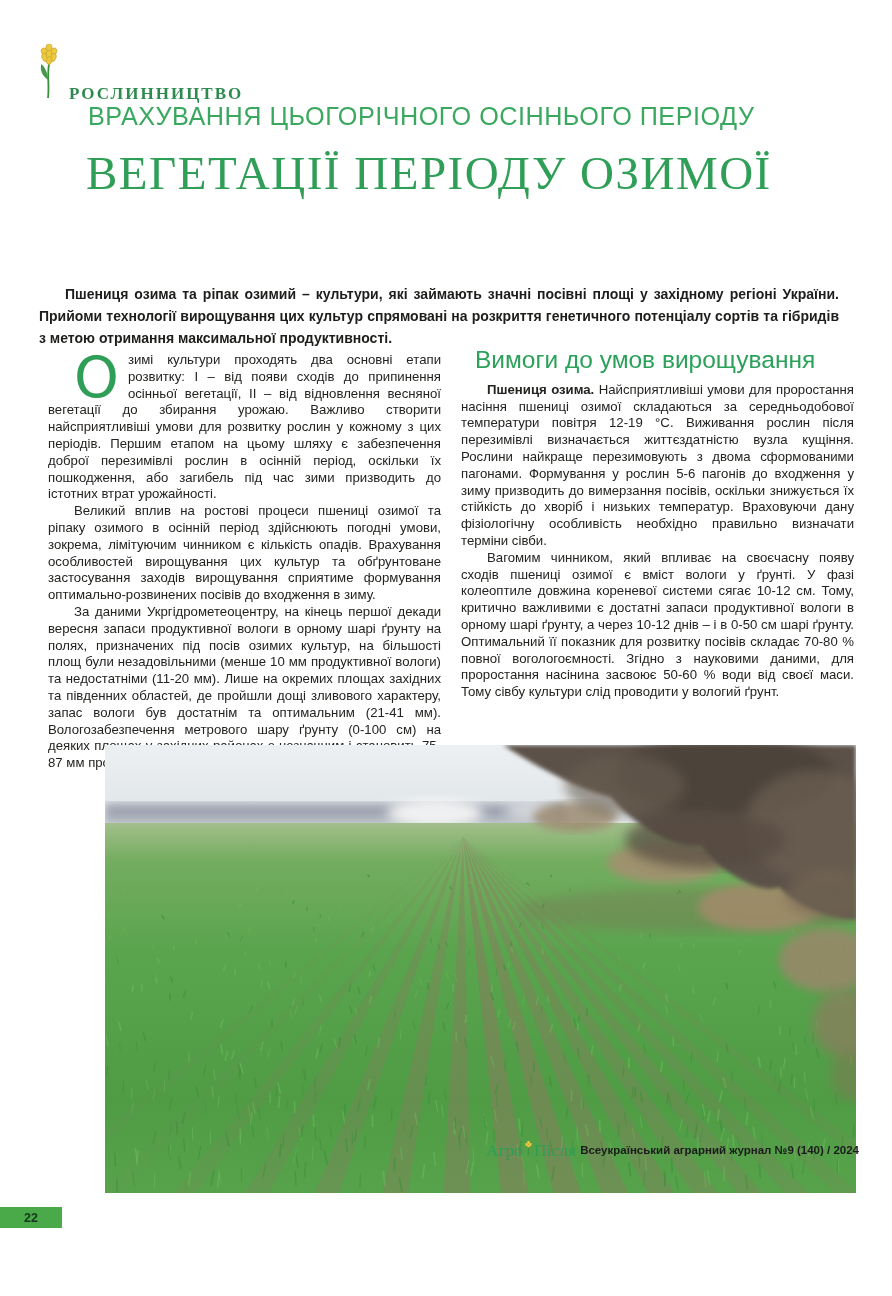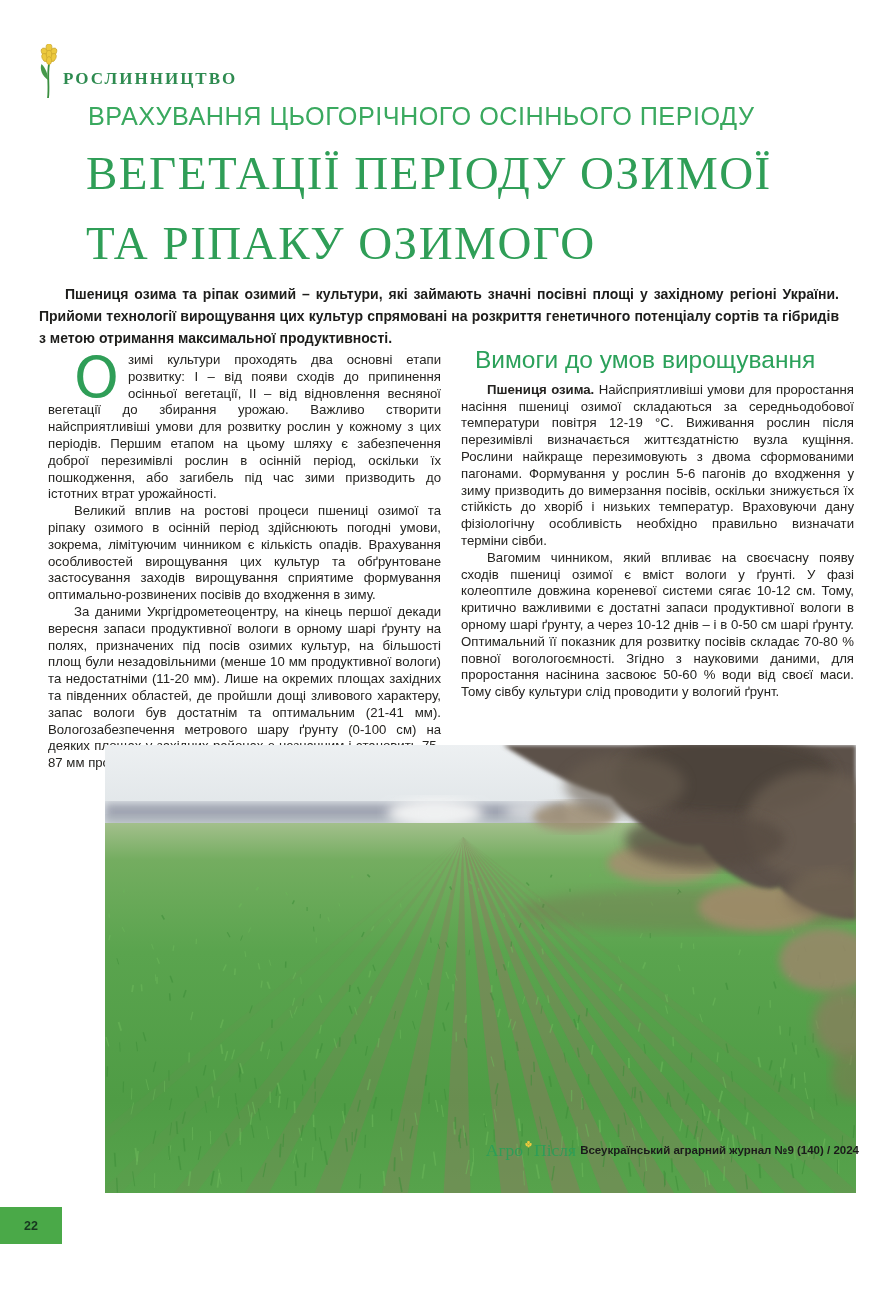--- a/index.html
+++ b/index.html
@@ -1,20 +1,20 @@
 <!DOCTYPE html>
 <html><head>
 <meta charset="utf-8">
 <style>
   html,body{margin:0;padding:0;background:#ffffff;}
   .page{position:relative;width:892px;height:1296px;background:#ffffff;overflow:hidden;
         font-family:"Liberation Sans",sans-serif;color:#242320;}
 
   
-  .header{position:absolute;top:44px;left:36px;display:flex;align-items:center;gap:1px;}
+  .header{position:absolute;top:44px;left:36px;display:flex;align-items:flex-end;gap:7px;}
   .section-label{margin-top:9px;color:#2e8b50;font-family:"Liberation Serif",serif;
         font-weight:bold;font-size:17px;letter-spacing:2px;}
 
   
   .kicker{position:absolute;top:101px;left:88px;width:740px;color:#3aa95f;
         font-size:26px;font-weight:500;letter-spacing:.5px;white-space:nowrap;
         transform:scaleX(.97);transform-origin:left center;}
   .big-title{position:absolute;left:86px;color:#2f9e57;font-family:"Liberation Serif",serif;
         font-weight:400;font-size:47px;letter-spacing:1.5px;white-space:nowrap;}
   .big-title.l1{top:146px;}
@@ -32,21 +32,21 @@
   .dropcap{float:left;font-size:57px;line-height:46px;padding:3px 9px 0 26px;
         color:#2f9e57;font-family:"DejaVu Sans",sans-serif;font-weight:400;}
   .rc-heading{margin:0 0 13px 14px;color:#2ba15a;font-size:24.5px;font-weight:500;}
   .lead-bold{font-weight:bold;}
 
   
   .photo{position:absolute;top:745px;left:105px;width:751px;height:448px;overflow:hidden;}
   .photo svg{display:block;}
 
   
-  .footer-bar{position:absolute;top:1207px;left:0;width:62px;height:37px;background:#4aa948;
+  .footer-bar{position:absolute;top:1207px;left:0;width:62px;height:21px;background:#4aa948;
         display:flex;align-items:center;justify-content:center;
         color:#17381f;font-weight:bold;font-size:12.5px;}
   .footer-right{position:absolute;top:1140px;right:33px;display:flex;align-items:center;gap:4px;height:20px;}
   .logo{display:flex;align-items:center;font-family:"Liberation Serif",serif;
         font-size:17.5px;color:#2e9e57;}
   .journal-info{font-size:11.5px;font-weight:bold;color:#1b1b1b;}
 </style>
 </head>
 <body>
 
@@ -66,21 +66,20 @@
           <ellipse cx="13" cy="10.5" rx="2.7" ry="4.2"></ellipse>
           <ellipse cx="13" cy="16.5" rx="2.6" ry="4"></ellipse>
         </g>
       </svg>
     </span>
     <span class="section-label">РОСЛИННИЦТВО</span>
   </div>
 
   <div class="kicker">ВРАХУВАННЯ ЦЬОГОРІЧНОГО ОСІННЬОГО ПЕРІОДУ</div>
   <div class="big-title l1">ВЕГЕТАЦІЇ ПЕРІОДУ ОЗИМОЇ</div>
-  <div class="big-title l2">ТА РІПАКУ ОЗИМОГО</div>
 
   <div class="intro">Пшениця озима та ріпак озимий – культури, які займають значні посівні площі у західному регіоні України. Прийоми технології вирощування цих культур спрямовані на розкриття генетичного потенціалу сортів та гібридів з метою отримання максимальної продуктивності.</div>
 
   <div class="columns">
     <div class="col">
       <p class="nofirst"><span class="dropcap">О</span><span>зимі культури проходять два основні етапи розвитку: І – від появи сходів до припинення осінньої вегетації, ІІ – від відновлення весняної вегетації до збирання урожаю. Важливо створити найсприятливіші умови для розвитку рослин у кожному з цих періодів. Першим етапом на цьому шляху є забезпечення доброї перезимівлі рослин в осінній період, оскільки їх пошкодження, або загибель під час зими призводить до істотних втрат урожайності.</span></p>
       <p>Великий вплив на ростові процеси пшениці озимої та ріпаку озимого в осінній період здійснюють погодні умови, зокрема, лімітуючим чинником є кількість опадів. Врахування особливостей вирощування цих культур та обґрунтоване застосування заходів вирощування сприятиме формування оптимально-розвинених посівів до входження в зиму.</p>
       <p>За даними Укргідрометеоцентру, на кінець першої декади вересня запаси продуктивної вологи в орному шарі ґрунту на полях, призначених під посів озимих культур, на більшості площ були незадовільними (менше 10 мм продуктивної вологи) та недостатніми (11-20 мм). Лише на окремих площах західних та південних областей, де пройшли дощі зливового характеру, запас вологи був достатнім та оптимальним (21-41 мм). Вологозабезпечення метрового шару ґрунту (0-100 см) на деяких площах у західних районах є незначним і становить 75-87 мм продуктивної вологи.</p>
     </div>
     <div class="col">

